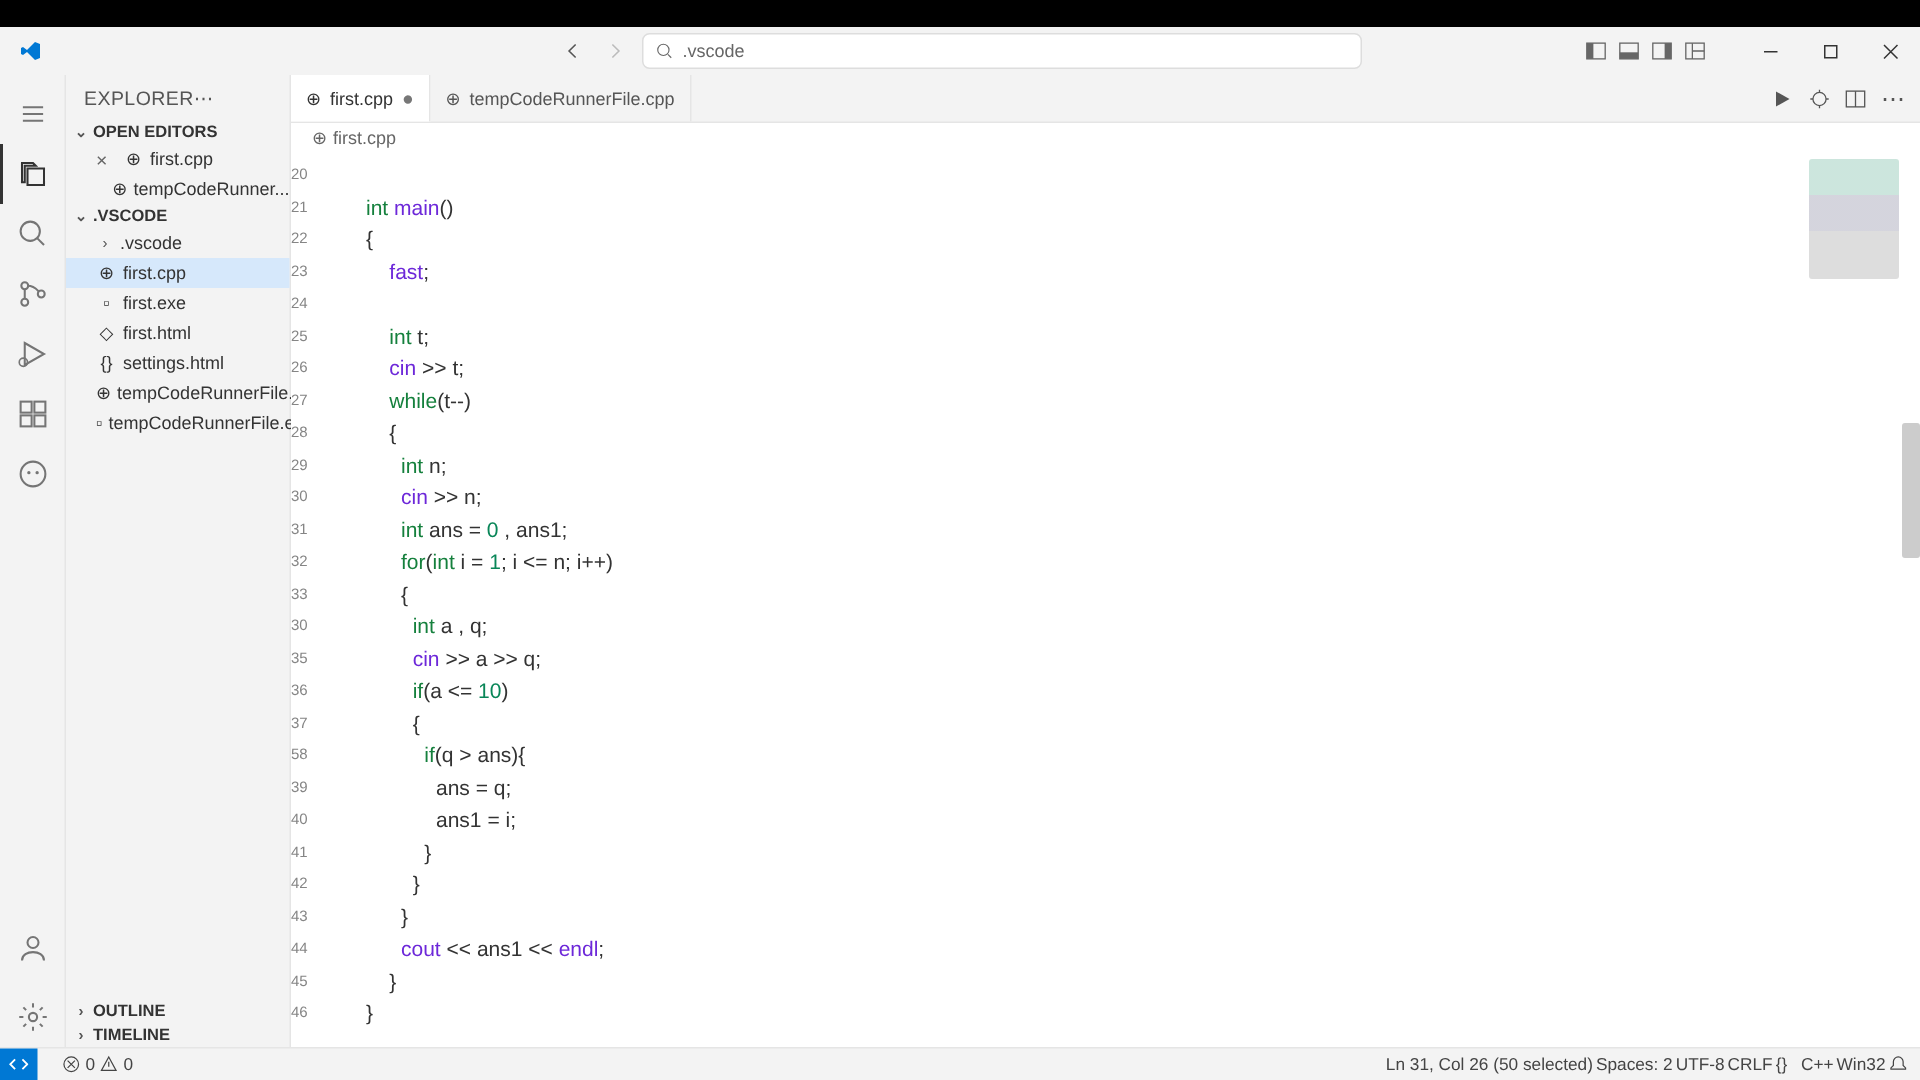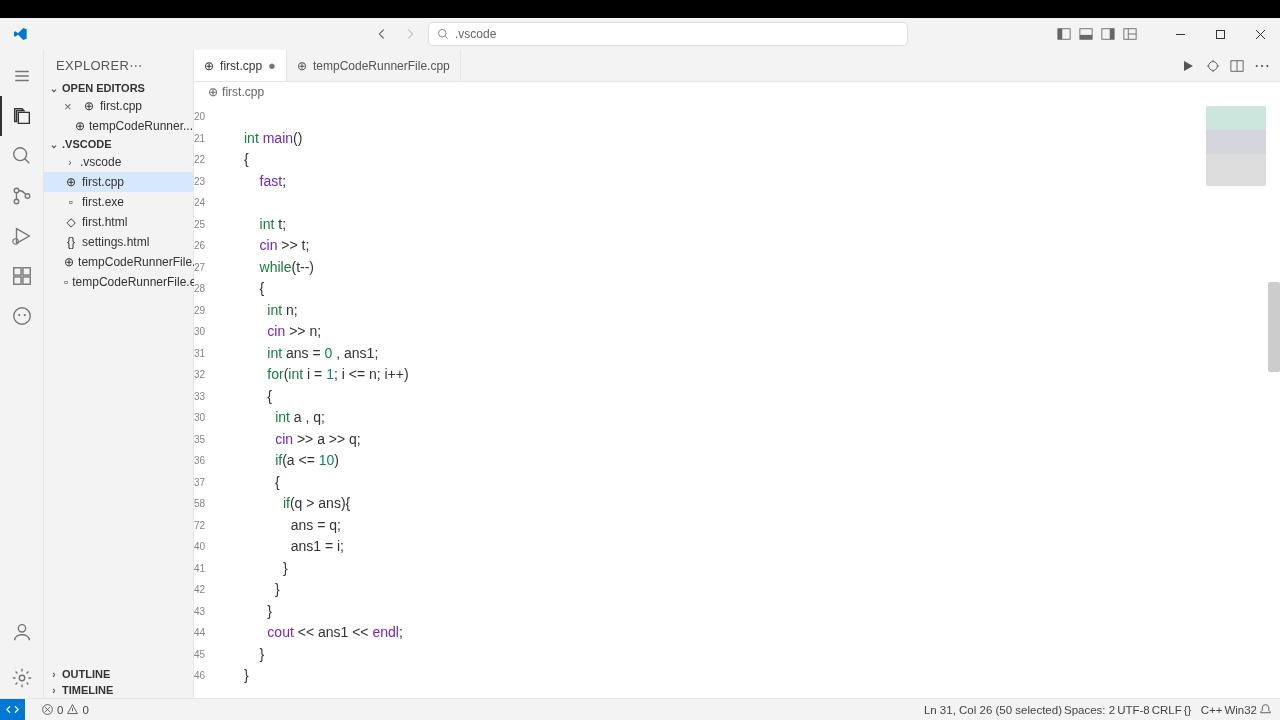--- a/index.html
+++ b/index.html
@@ -308,21 +308,21 @@
           <div>29</div>
           <div>30</div>
           <div>31</div>
           <div>32</div>
           <div>33</div>
           <div>30</div>
           <div>35</div>
           <div>36</div>
           <div>37</div>
           <div>58</div>
-          <div>72</div>
+          <div>39</div>
           <div>40</div>
           <div>41</div>
           <div>42</div>
           <div>43</div>
           <div>44</div>
           <div>45</div>
           <div>46</div>
         </div>
       <div class="code" id="code"><div>&nbsp;</div><div><span class="kw">int</span> <span class="fn">main</span>()</div><div>{</div><div>    <span class="fn">fast</span>;</div><div>&nbsp;</div><div>    <span class="kw">int</span> t;</div><div>    <span class="fn">cin</span> &gt;&gt; t;</div><div>    <span class="kw">while</span>(t--)</div><div>    {</div><div>      <span class="kw">int</span> n;</div><div>      <span class="fn">cin</span> &gt;&gt; n;</div><div>      <span class="kw">int</span> ans = <span class="num">0</span> , ans1;</div><div>      <span class="kw">for</span>(<span class="kw">int</span> i = <span class="num">1</span>; i &lt;= n; i++)</div><div>      {</div><div>        <span class="kw">int</span> a , q;</div><div>        <span class="fn">cin</span> &gt;&gt; a &gt;&gt; q;</div><div>        <span class="kw">if</span>(a &lt;= <span class="num">10</span>)</div><div>        {</div><div>          <span class="kw">if</span>(q &gt; ans){</div><div>            ans = q;</div><div>            ans1 = i;</div><div>          }</div><div>        }</div><div>      }</div><div>      <span class="fn">cout</span> &lt;&lt; ans1 &lt;&lt; <span class="fn">endl</span>;</div><div>    }</div><div>}</div></div>
       <div class="minimap"></div>

